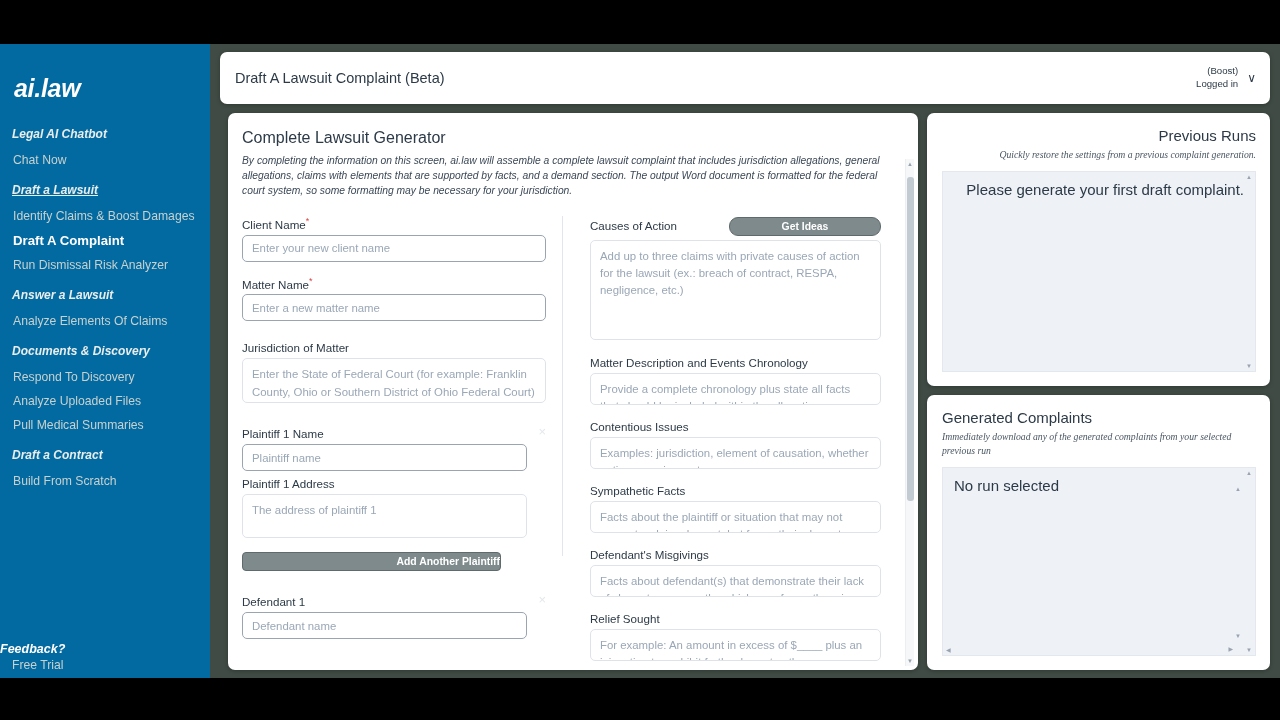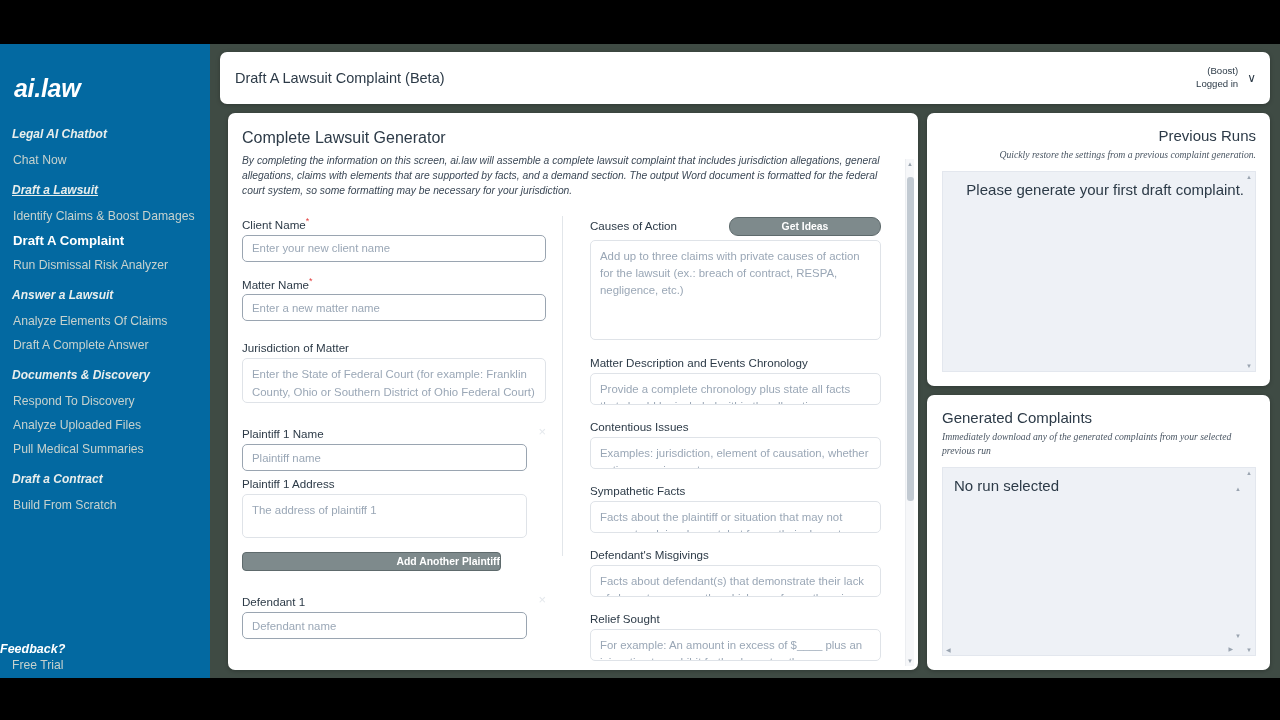--- a/index.html
+++ b/index.html
@@ -180,21 +180,20 @@
     <div class="nav-group">
       <div class="nav-head underline">Draft a Lawsuit</div>
       <div class="nav-item">Identify Claims &amp; Boost Damages</div>
       <div class="nav-item active">Draft A Complaint</div>
       <div class="nav-item">Run Dismissal Risk Analyzer</div>
     </div>
 
     <div class="nav-group">
       <div class="nav-head">Answer a Lawsuit</div>
       <div class="nav-item">Analyze Elements Of Claims</div>
-      <div class="nav-item">Draft A Complete Answer</div>
     </div>
 
     <div class="nav-group">
       <div class="nav-head">Documents &amp; Discovery</div>
       <div class="nav-item">Respond To Discovery</div>
       <div class="nav-item">Analyze Uploaded Files</div>
       <div class="nav-item">Pull Medical Summaries</div>
     </div>
 
     <div class="nav-group">

